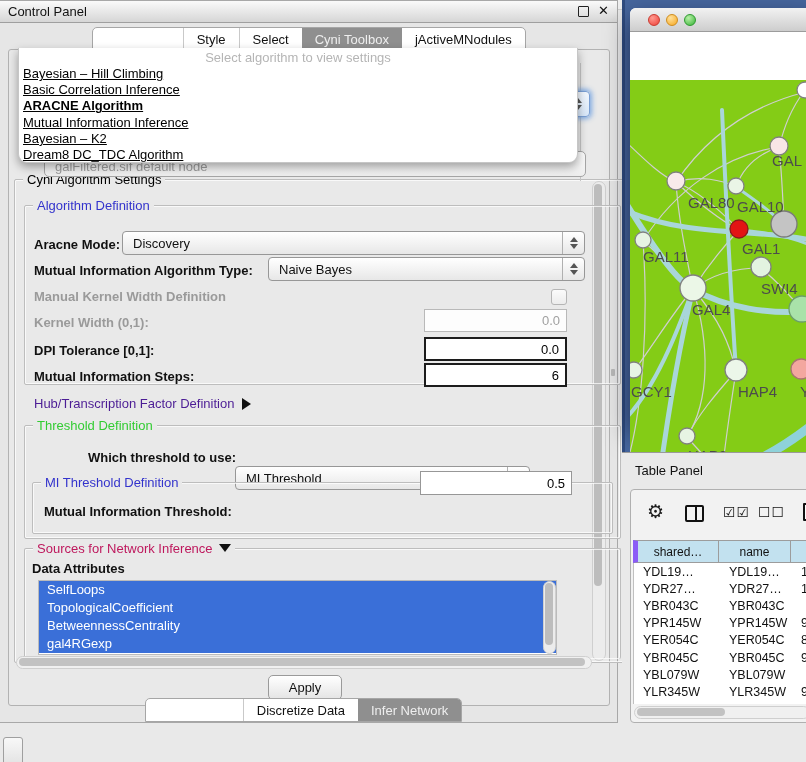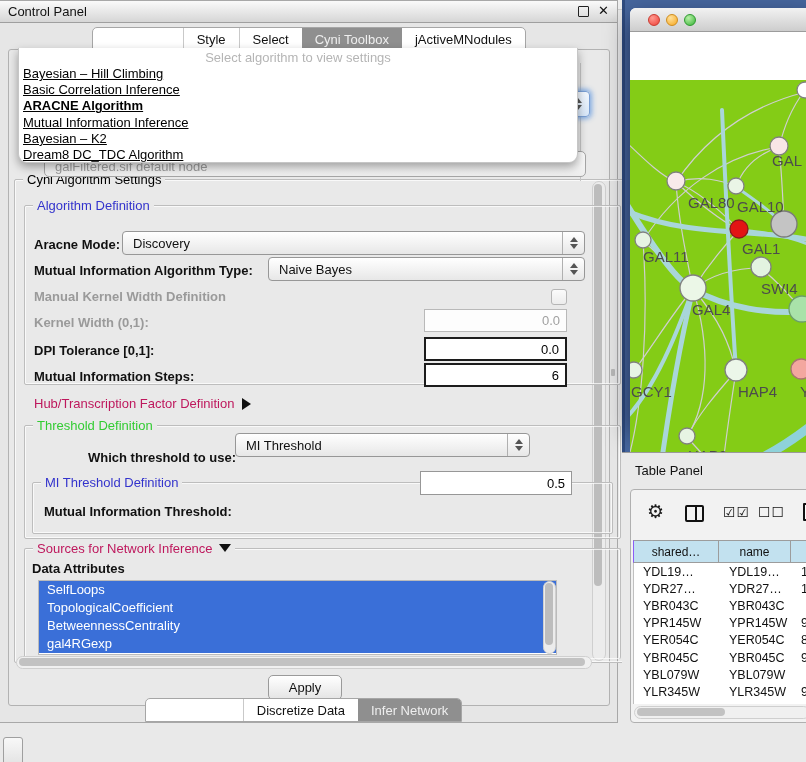--- a/index.html
+++ b/index.html
@@ -107,21 +107,21 @@
       border:1px solid #b0b0b0;border-radius:4px;box-sizing:border-box;overflow:hidden;}
   .gear{font-size:19px;color:#1a1a1a;line-height:20px;}
   .cols-icon{width:15px;height:13px;border:2px solid #111;border-radius:2px;position:relative;}
   .cols-icon:after{content:"";position:absolute;left:50%;top:0;width:2px;height:100%;background:#111;}
   .boxes{font-size:14px;color:#111;letter-spacing:1px;}
   .doc-icon{width:11px;height:14px;border:2px solid #111;border-radius:1px;background:#fff;}
   .tbl{left:2px;top:50px;width:200px;}
   .tbl-head{display:grid;grid-template-columns:86px 72px 60px;height:23px;}
   .tbl-head .hc{background:#c2e1ef;border:1px solid #9c9c9c;border-left:none;
       display:flex;align-items:center;justify-content:center;font-size:12px;color:#111;}
-  .tbl-head .hc:first-child{border-left:1px solid #8b5cf6;}
+  .tbl-head .hc:first-child{border-left:5px solid #8b5cf6;}
   .tbl-body{background:#fff;border-left:1px solid #c0c0c0;overflow:hidden;height:141px;}
   .tr{display:grid;grid-template-columns:86px 72px 60px;height:17.2px;align-items:center;}
   .td{font-size:12.5px;color:#111;padding-left:9px;white-space:nowrap;overflow:hidden;}
   .mini-btn{left:3px;top:737px;width:18px;height:30px;border:1px solid #9f9f9f;border-radius:3px;
             background:linear-gradient(#f8f8f8,#e0e0e0);}
   .divider-dot{left:611px;top:369px;width:4px;height:7px;background:#9a9a9a;border-radius:1px;opacity:.6;}
   .topstrip{left:0;top:0;width:622px;height:10px;background:#f0f0f0;border-bottom:1px solid #d0d0d0;box-sizing:border-box;}
 </style>
 </head>
 <body>
@@ -214,29 +214,29 @@
   </div>
   <div class="abs lbl dis" style="left:34px;top:288px;">Manual Kernel Width Definition</div>
   <div class="abs checkbox" style="left:551px;top:288px;"></div>
   <div class="abs lbl dis" style="left:34px;top:314px;">Kernel Width (0,1):</div>
   <input class="abs tin lite" style="left: 424px; top: 308px; width: 143px; height: 23px;" readonly="" value="0.0">
   <div class="abs lbl" style="left:34px;top:342px;">DPI Tolerance [0,1]:</div>
   <input class="abs tin strong" style="left: 424px; top: 336px; width: 143px; height: 24px;" value="0.0">
   <div class="abs lbl" style="left:34px;top:368px;">Mutual Information Steps:</div>
   <input class="abs tin strong" style="left: 424px; top: 362px; width: 143px; height: 24px;" value="6">
 
-  <div class="abs" style="left:34px;top:395px;font-size:13px;color:#be185d;">
+  <div class="abs" style="left:34px;top:395px;font-size:13px;color:#4c1d95;">
     <span>Hub/Transcription Factor Definition</span><span class="arrow-right"></span>
   </div>
 
   <div class="abs group" style="left:24px;top:424px;width:560px;height:112px;">
     <span class="group-title t-green">Threshold Definition</span>
   </div>
   <div class="abs lbl" style="left:88px;top:449px;">Which threshold to use:</div>
-  <div class="abs combo" style="left:235px;top:432px;width:295px;">
+  <div class="abs combo" style="left:235px;top:465px;width:295px;">
     <span class="val">MI Threshold</span>
     <span class="arrows">
         <span class="tri-up"></span>
         <span class="tri-down"></span>
       </span>
   </div>
   <div class="abs group" style="left:32px;top:481px;width:544px;height:50px;">
     <span class="group-title t-blue">MI Threshold Definition</span>
   </div>
   <div class="abs lbl" style="left:44px;top:503px;">Mutual Information Threshold:</div>

